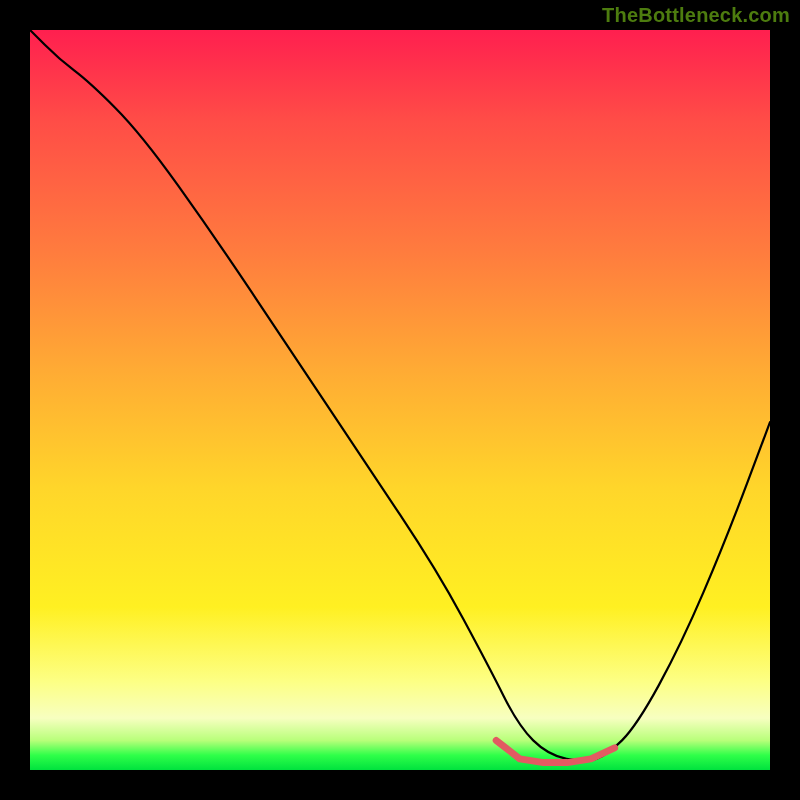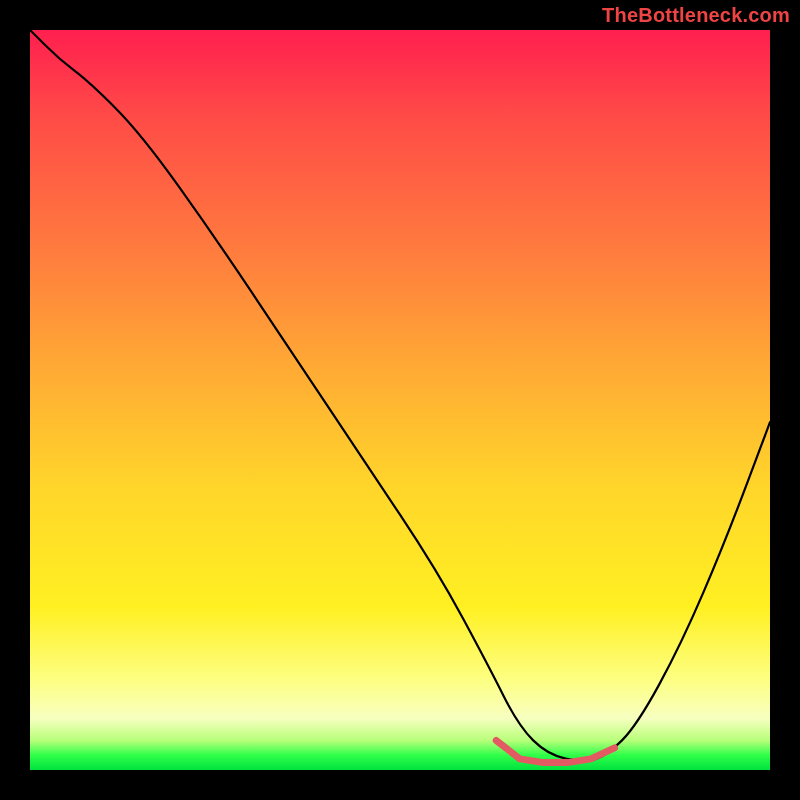--- a/index.html
+++ b/index.html
@@ -14,21 +14,21 @@
   .frame {
     position: relative;
     width: 800px;
     height: 800px;
     background: #000;
   }
   .watermark {
     position: absolute;
     top: 4px;
     right: 10px;
-    color: #ef4444;
+    color: #4d7c0f;
     font-size: 20px;
     font-weight: 600;
     letter-spacing: 0.2px;
     z-index: 10;
   }
   .plot-area {
     position: absolute;
     left: 30px;
     top: 30px;
     width: 740px;

